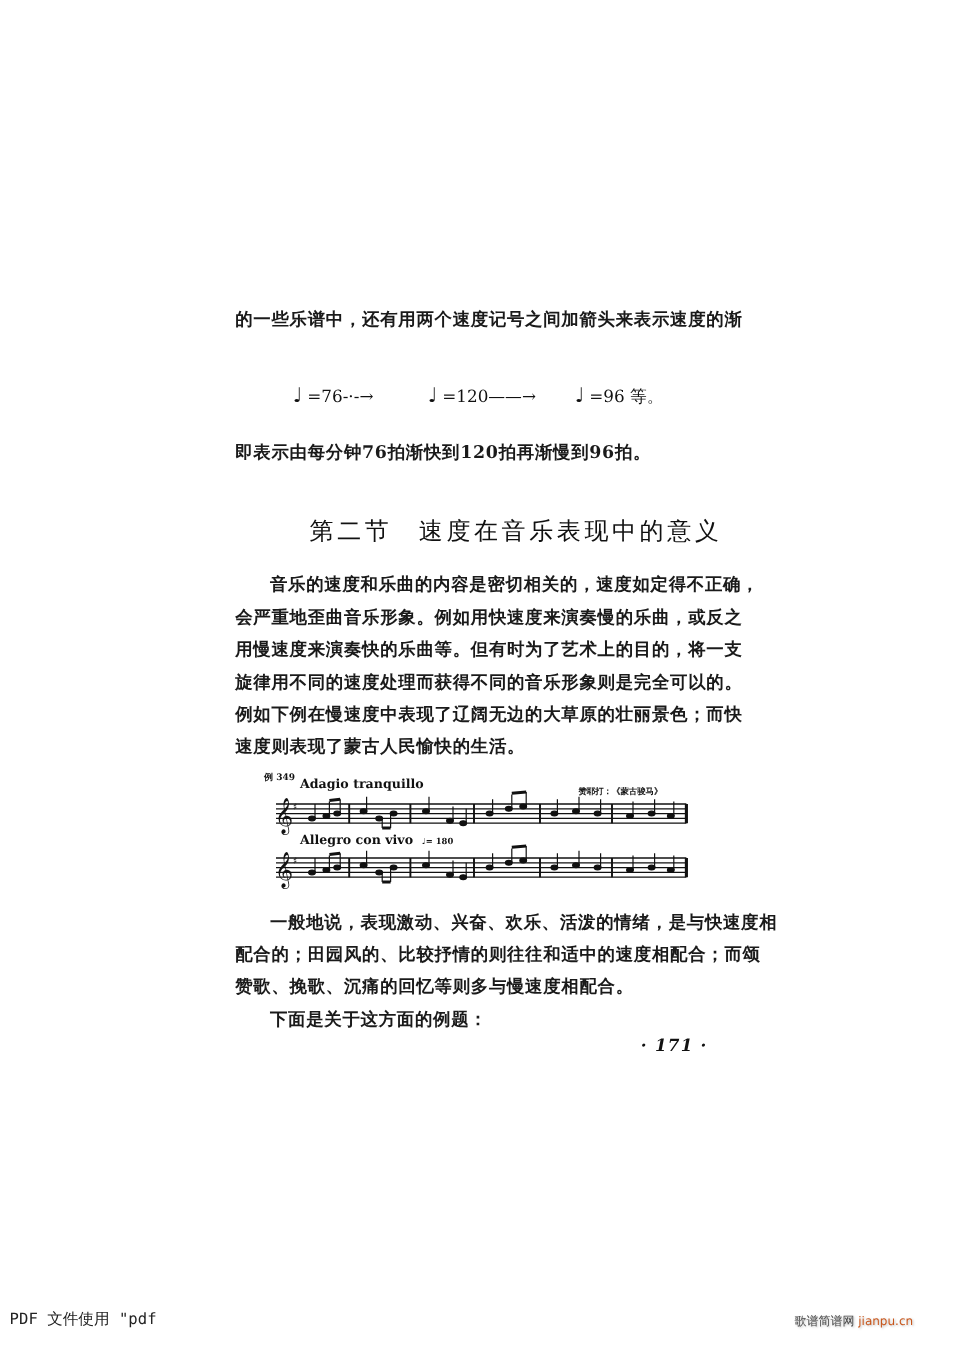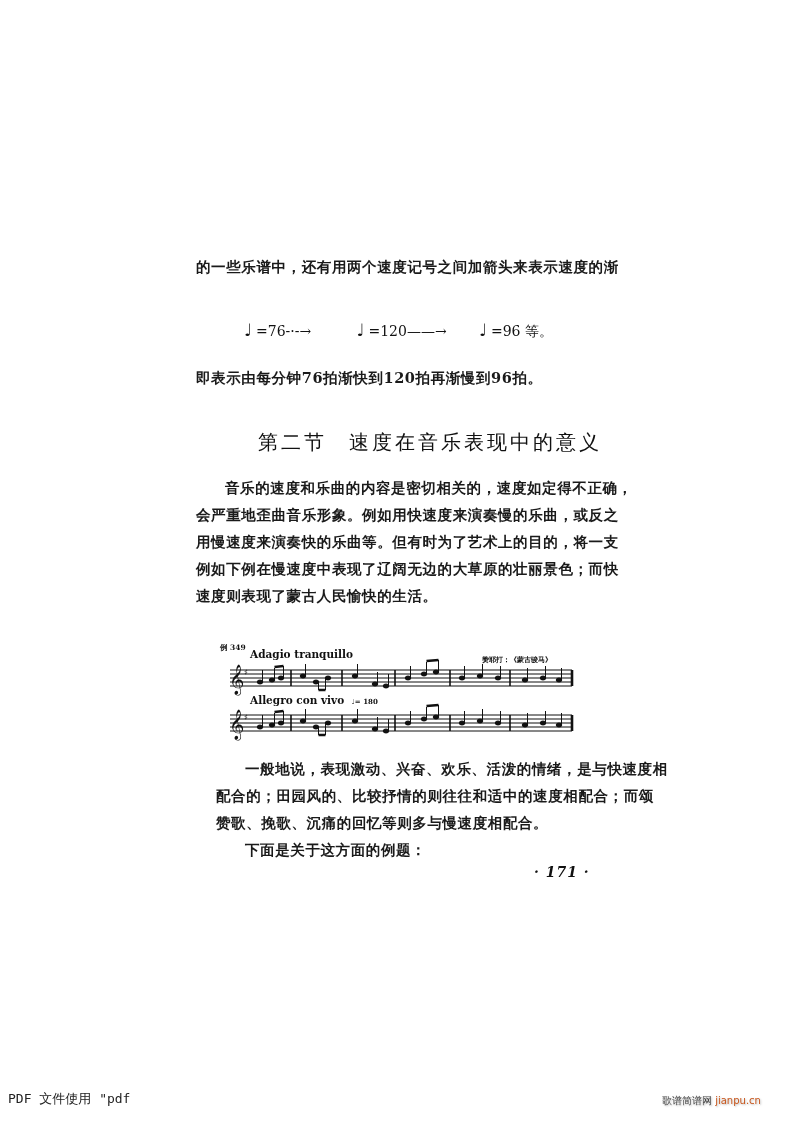--- a/index.html
+++ b/index.html
@@ -30,21 +30,21 @@
   }
   #section-title .gap { display: inline-block; width: 22px; }
   #para-3 { top: 474px; }
   #music { position: absolute; left: 210px; top: 638px; width: 380px; height: 110px; }
   .music-label { position: absolute; font-size: 9px; font-weight: bold; white-space: nowrap; color: #111; }
   #ex-num { left: 2px; top: 5px; font-size: 7.5px; padding-left: 8px; }
   #tempo-1 { left: 40px; top: 10px; font-size: 10.5px; }
   #attribution { left: 272px; top: 17px; font-size: 7px; text-align: right; }
   #tempo-2 { left: 40px; top: 56px; font-size: 10.5px; }
   #tempo-2-mm { font-size: 7px; }
-  #para-4 { top: 755px; margin-left: 20px; }
+  #para-4 { top: 755px; }
   #page-number {
     position: absolute; top: 864px; left: 534px; font-size: 14px; font-weight: bold;
     font-style: italic; letter-spacing: 1px; color: #111;
   }
   #footer-left {
     position: absolute; left: 8px; top: 1090px; font-family: "DejaVu Sans Mono", monospace;
     font-size: 13px; color: #222; white-space: nowrap;
   }
   #footer-right {
     position: absolute; left: 662px; top: 1094px; font-family: "DejaVu Sans", sans-serif;
@@ -79,20 +79,21 @@
   </div>
 
   <div id="section-title">
     <span>第二节</span><span class="gap"></span><span>速度在音乐表现中的意义</span>
   </div>
 
   <div class="text-block" id="para-3">
     <div class="line indent">音乐的速度和乐曲的内容是密切相关的，速度如定得不正确，</div>
     <div class="line">会严重地歪曲音乐形象。例如用快速度来演奏慢的乐曲，或反之</div>
     <div class="line">用慢速度来演奏快的乐曲等。但有时为了艺术上的目的，将一支</div>
+    <div class="line">旋律用不同的速度处理而获得不同的音乐形象则是完全可以的。</div>
     <div class="line">例如下例在慢速度中表现了辽阔无边的大草原的壮丽景色；而快</div>
     <div class="line">速度则表现了蒙古人民愉快的生活。</div>
   </div>
 
   <div id="music">
     <span class="music-label" id="ex-num">例 349</span>
     <span class="music-label" id="tempo-1">Adagio tranquillo</span>
     <span class="music-label" id="attribution">赞耶打：《蒙古骏马》</span>
     <span class="music-label" id="tempo-2"><span>Allegro con vivo</span>&nbsp;&nbsp;<span id="tempo-2-mm">♩= 180</span></span>
 

